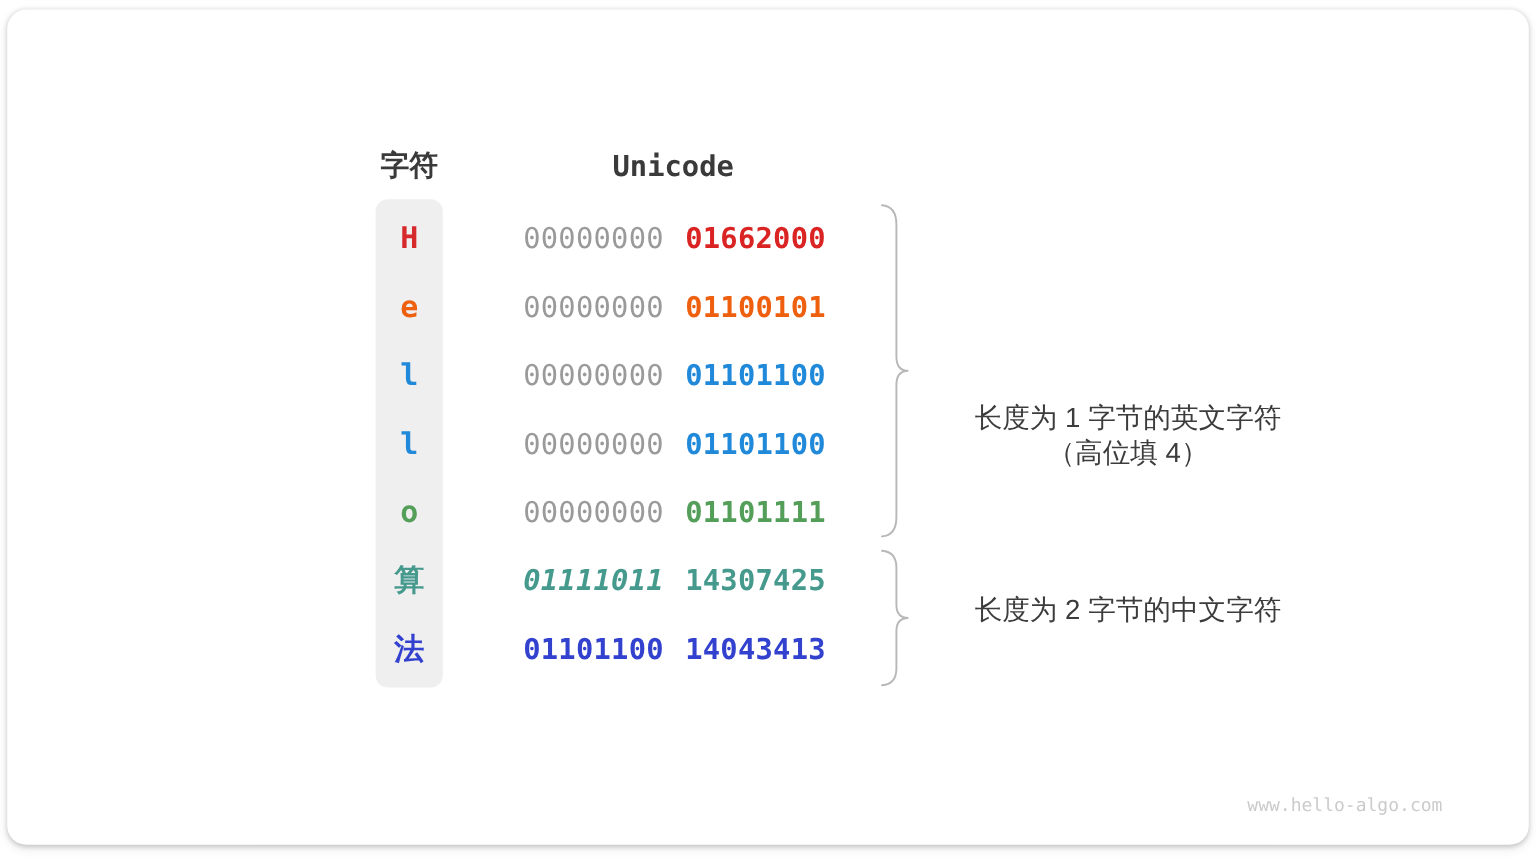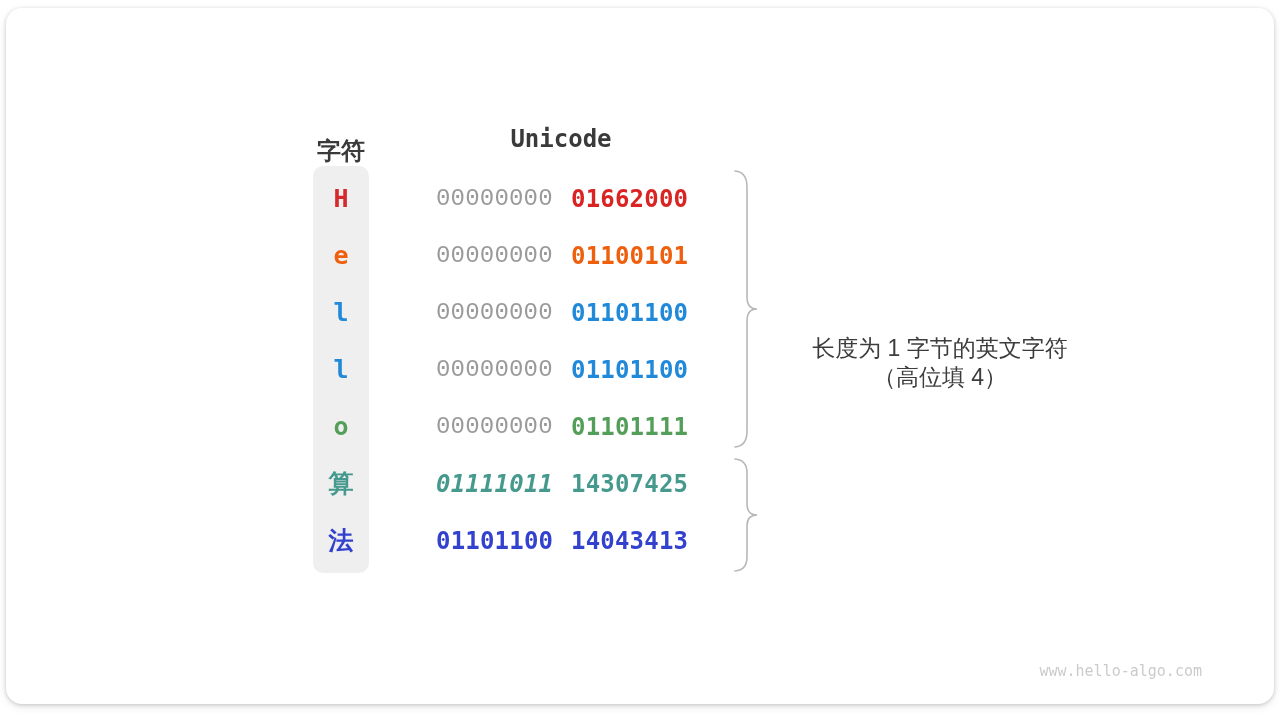--- a/index.html
+++ b/index.html
@@ -7,37 +7,37 @@
   .card {
     position: absolute; left: 6px; top: 8px; width: 1268px; height: 696px;
     background: #ffffff; border-radius: 16px;
     box-shadow: 0 1px 4px rgba(0,0,0,0.18), 0 3px 10px rgba(0,0,0,0.08);
     overflow: hidden;
   }
   .hdr {
     position: absolute; top: 117px; height: 28px; line-height: 28px;
     font-weight: bold; font-size: 24px; color: #3a3a3a; text-align: center;
   }
-  .hdr-char { left: 307px; width: 56px; margin-top: 12px; }
+  .hdr-char { left: 307px; width: 56px; }
   .hdr-unicode { left: 430px; width: 250px; font-family: "DejaVu Sans Mono", monospace; }
   .char-col-bg {
     position: absolute; left: 307px; top: 158px; width: 56px; height: 407px;
     background: #efeff0; border-radius: 10px;
   }
   .row { position: absolute; left: 0; width: 100%; height: 26px; line-height: 26px; }
   .cell-char {
     position: absolute; left: 307px; width: 56px; text-align: center;
     font-family: "DejaVu Sans Mono", "Liberation Sans", sans-serif;
     font-weight: bold; font-size: 25px;
   }
   .byte {
     position: absolute; font-family: "DejaVu Sans Mono", monospace;
     font-size: 24px; font-weight: bold; letter-spacing: 0.2px;
   }
-  .byte[data-bold="false"] { font-weight: 400; font-family: Liberation Mono, monospace; }
+  .byte[data-bold="false"] { font-weight: 400; }
   .byte1 { left: 430px; }
   .byte2 { left: 565px; }
   .brace { position: absolute; left: 726px; width: 26px; }
   .brace path { fill: none; stroke-width: 1.6; stroke-linecap: round; }
   .annotation {
     position: absolute; left: 764px; width: 340px; text-align: center;
     font-size: 23px; line-height: 29px; color: #3c3c3c;
   }
   .annotation-1 { top: 278px; margin-top: 48px; }
   .annotation-2 { top: 486px; }
@@ -96,16 +96,19 @@
     <path d="M3,2 Q15,3 15,18 L15,128 Q15,140 25,140 Q15,140 15,152 L15,262 Q15,277 3,278" stroke="#b8b8b8"></path>
   </svg>
   <svg class="brace" style="top:449px" width="26" height="116" viewBox="0 0 26 116">
     <path d="M3,2 Q15,3 15,16 L15,47 Q15,58 25,58 Q15,58 15,69 L15,100 Q15,113 3,114" stroke="#b8b8b8"></path>
   </svg>
 
   <div class="annotation annotation-1">
     <div>长度为 1 字节的英文字符</div>
     <div>（高位填 4）</div>
   </div>
+  <div class="annotation annotation-2">
+    <div>长度为 2 字节的中文字符</div>
+  </div>
 
   <div class="watermark">www.hello-algo.com</div>
 
 </div>
 
 </body></html>

